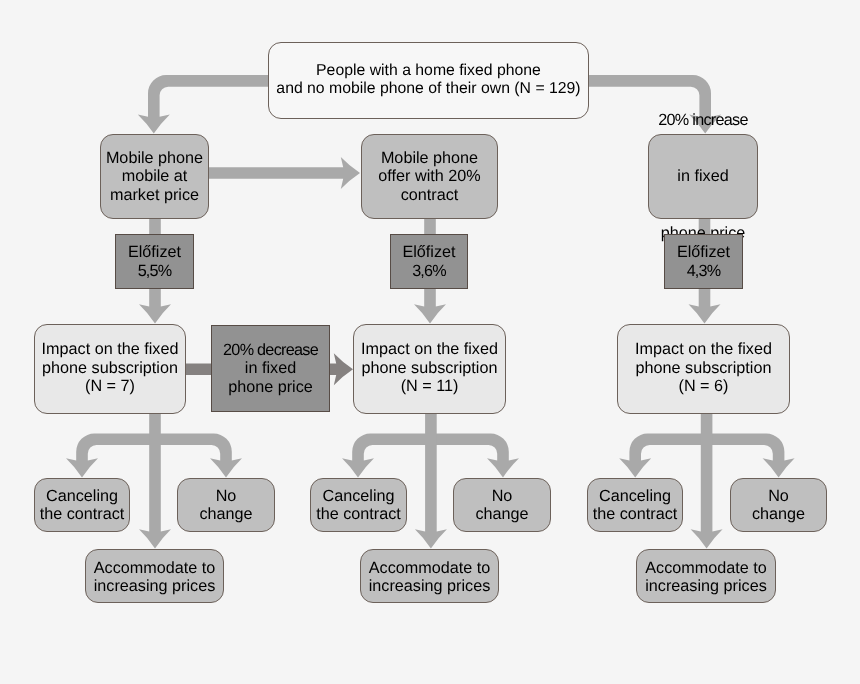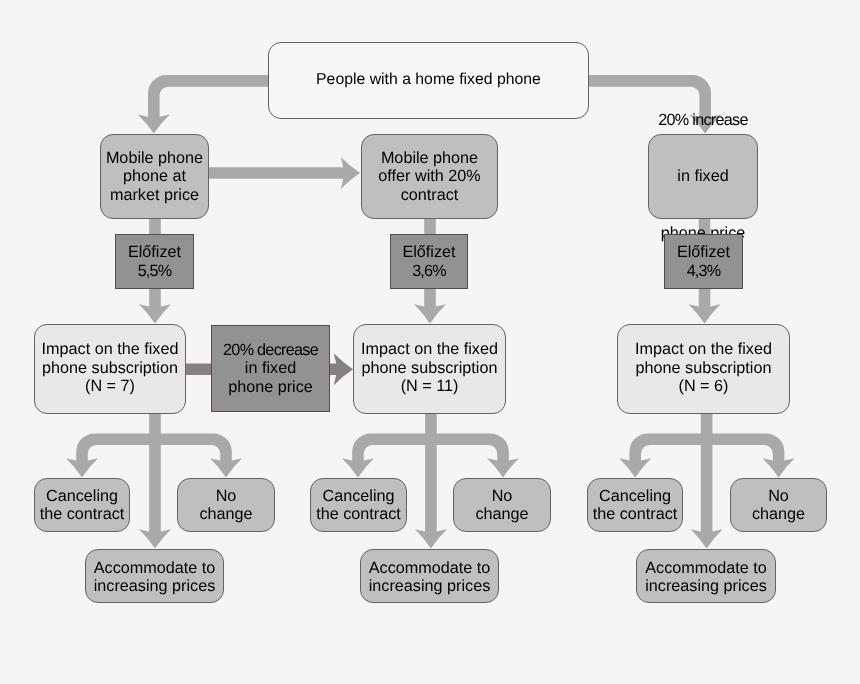--- a/index.html
+++ b/index.html
@@ -37,24 +37,25 @@
     <path d="M149.20,414.00 L160.80,414.00 L160.80,531.60 L171.00,529.20 Q162.04,537.84 155.00,548.40 Q147.96,537.84 139.00,529.20 L149.20,531.60 Z" fill="#a9a9a9"></path>
     <path d="M430.90,433.50 L370.40,433.50 A18.20,18.20 0 0 0 352.20,451.70 L352.20,460.60 L342.00,458.20 Q350.96,466.84 358.00,477.40 Q365.04,466.84 374.00,458.20 L363.80,460.60 L363.80,453.70 A8.60,8.60 0 0 1 372.40,445.10 L430.90,445.10 Z" fill="#a9a9a9"></path>
     <path d="M430.90,433.50 L490.60,433.50 A18.20,18.20 0 0 1 508.80,451.70 L508.80,460.60 L519.00,458.20 Q510.04,466.84 503.00,477.40 Q495.96,466.84 487.00,458.20 L497.20,460.60 L497.20,453.70 A8.60,8.60 0 0 0 488.60,445.10 L430.90,445.10 Z" fill="#a9a9a9"></path>
     <path d="M425.10,414.00 L436.70,414.00 L436.70,531.60 L446.90,529.20 Q437.94,537.84 430.90,548.40 Q423.86,537.84 414.90,529.20 L425.10,531.60 Z" fill="#a9a9a9"></path>
     <path d="M706.60,433.50 L647.60,433.50 A18.20,18.20 0 0 0 629.40,451.70 L629.40,460.60 L619.20,458.20 Q628.16,466.84 635.20,477.40 Q642.24,466.84 651.20,458.20 L641.00,460.60 L641.00,453.70 A8.60,8.60 0 0 1 649.60,445.10 L706.60,445.10 Z" fill="#a9a9a9"></path>
     <path d="M706.60,433.50 L766.20,433.50 A18.20,18.20 0 0 1 784.40,451.70 L784.40,460.60 L794.60,458.20 Q785.64,466.84 778.60,477.40 Q771.56,466.84 762.60,458.20 L772.80,460.60 L772.80,453.70 A8.60,8.60 0 0 0 764.20,445.10 L706.60,445.10 Z" fill="#a9a9a9"></path>
     <path d="M700.80,414.00 L712.40,414.00 L712.40,531.60 L722.60,529.20 Q713.64,537.84 706.60,548.40 Q699.56,537.84 690.60,529.20 L700.80,531.60 Z" fill="#a9a9a9"></path>
   </svg>
   <div class="node k-white" style="left:268px;top:42px;width:321px;height:77px;border-radius:13px;font-size:15.8px;line-height:17.8px;padding-bottom:2px;">
     <span class="ln">People with a home fixed phone</span>
+    <span class="ln">and no mobile phone of their own (N = 129)</span>
   </div>
   <div class="node k-light" style="left:100px;top:134px;width:109px;height:85px;border-radius:13px;font-size:16.2px;line-height:18.4px;">
     <span class="ln">Mobile phone</span>
-    <span class="ln">phone at</span>
+    <span class="ln">mobile at</span>
     <span class="ln">market price</span>
   </div>
   <div class="node k-light" style="left:361px;top:134px;width:137px;height:85px;border-radius:13px;font-size:16.2px;line-height:18.4px;">
     <span class="ln">Mobile phone</span>
     <span class="ln">offer with 20%</span>
     <span class="ln">contract</span>
   </div>
   <div class="node k-light" style="left:648px;top:134px;width:110px;height:85px;border-radius:13px;font-size:16.2px;line-height:18.4px;gap:38px;">
     <span class="ln" style="letter-spacing:-0.72px;">20% increase</span>
     <span class="ln">in fixed</span>

